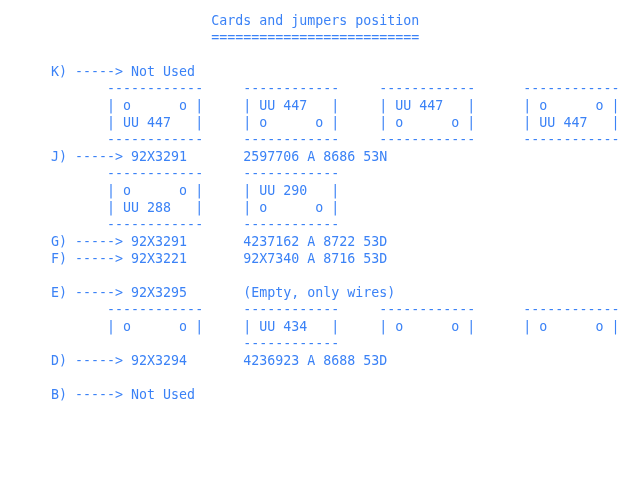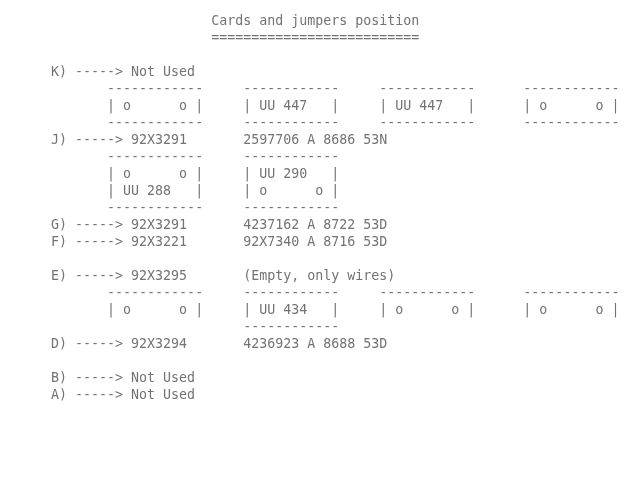--- a/index.html
+++ b/index.html
@@ -12,50 +12,50 @@
     width: 639px;
     height: 494px;
     background: #ffffff;
     overflow: hidden;
   }
   .doc {
     padding: 12px 0 0 3px;
     font-family: "DejaVu Sans Mono", "Liberation Mono", monospace;
     font-size: 13.3px;
     line-height: 17px;
-    color: #737373;
+    color: #3b82f6;
   }
   .ln {
     display: block;
     white-space: pre;
     min-height: 17px;
   }
 </style>
 </head>
 <body>
 
 <div class="page">
   <div class="doc">
     <span class="ln">                          Cards and jumpers position</span>
     <span class="ln">                          ==========================</span>
     <span class="ln"></span>
     <span class="ln">      K) -----&gt; Not Used</span>
     <span class="ln">             ------------     ------------     ------------      ------------</span>
     <span class="ln">             | o      o |     | UU 447   |     | UU 447   |      | o      o |</span>
+    <span class="ln">             | UU 447   |     | o      o |     | o      o |      | UU 447   |</span>
     <span class="ln">             ------------     ------------     ------------      ------------</span>
     <span class="ln">      J) -----&gt; 92X3291       2597706 A 8686 53N</span>
     <span class="ln">             ------------     ------------</span>
     <span class="ln">             | o      o |     | UU 290   |</span>
     <span class="ln">             | UU 288   |     | o      o |</span>
     <span class="ln">             ------------     ------------</span>
     <span class="ln">      G) -----&gt; 92X3291       4237162 A 8722 53D</span>
     <span class="ln">      F) -----&gt; 92X3221       92X7340 A 8716 53D</span>
     <span class="ln"></span>
     <span class="ln">      E) -----&gt; 92X3295       (Empty, only wires)</span>
     <span class="ln">             ------------     ------------     ------------      ------------</span>
     <span class="ln">             | o      o |     | UU 434   |     | o      o |      | o      o |</span>
     <span class="ln">                              ------------</span>
     <span class="ln">      D) -----&gt; 92X3294       4236923 A 8688 53D</span>
     <span class="ln"></span>
     <span class="ln">      B) -----&gt; Not Used</span>
-    <span class="ln">      A) -----&gt; Not Used</span>
   </div>
 </div>
 
 </body></html>

